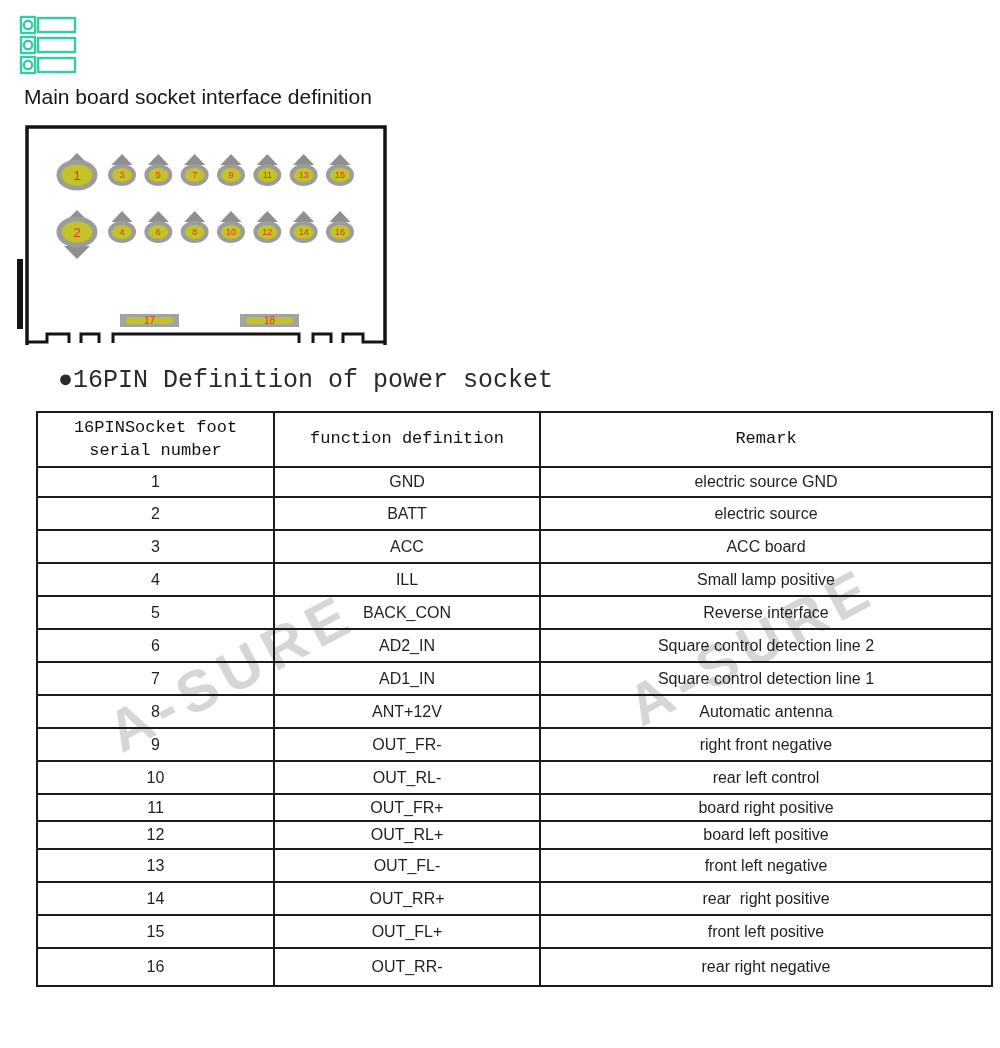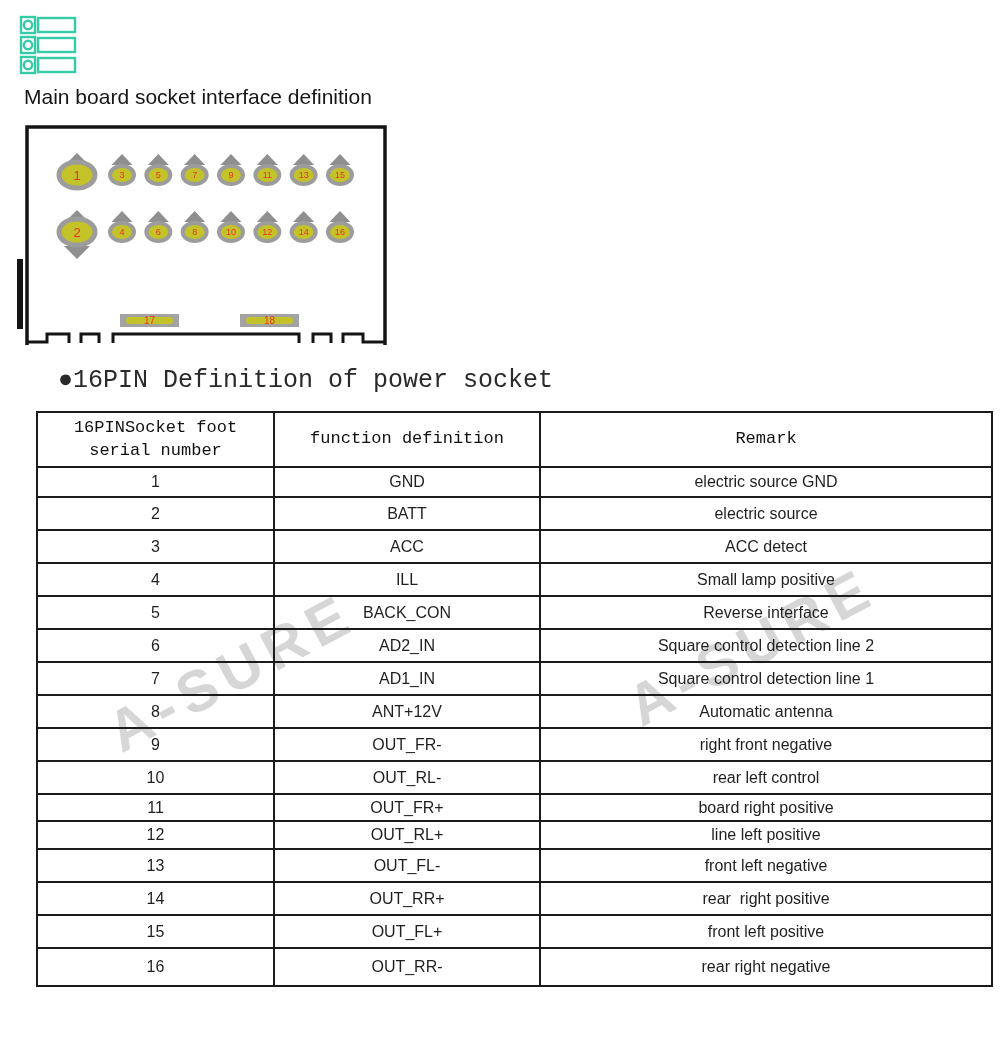--- a/index.html
+++ b/index.html
@@ -159,21 +159,21 @@
             <td>electric source GND</td>
           </tr>
           <tr>
             <td>2</td>
             <td>BATT</td>
             <td>electric source</td>
           </tr>
           <tr>
             <td>3</td>
             <td>ACC</td>
-            <td>ACC detect</td>
+            <td>ACC board</td>
           </tr>
           <tr>
             <td>4</td>
             <td>ILL</td>
             <td>Small lamp positive</td>
           </tr>
           <tr>
             <td>5</td>
             <td>BACK_CON</td>
             <td>Reverse interface</td>
@@ -204,21 +204,21 @@
             <td>rear left control</td>
           </tr>
           <tr>
             <td>11</td>
             <td>OUT_FR+</td>
             <td>board right positive</td>
           </tr>
           <tr>
             <td>12</td>
             <td>OUT_RL+</td>
-            <td>line left positive</td>
+            <td>board left positive</td>
           </tr>
           <tr>
             <td>13</td>
             <td>OUT_FL-</td>
             <td>front left negative</td>
           </tr>
           <tr>
             <td>14</td>
             <td>OUT_RR+</td>
             <td>rear &nbsp;right positive</td>

